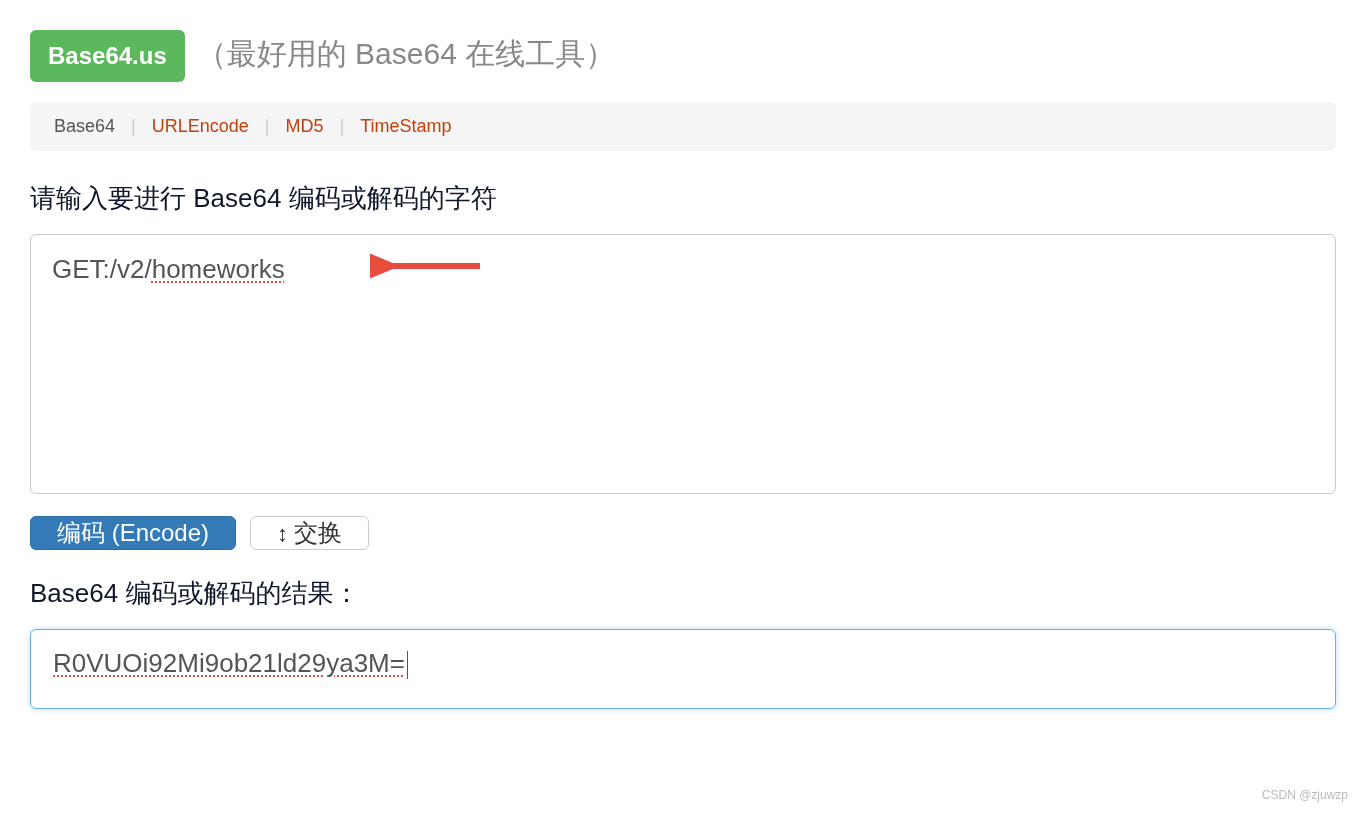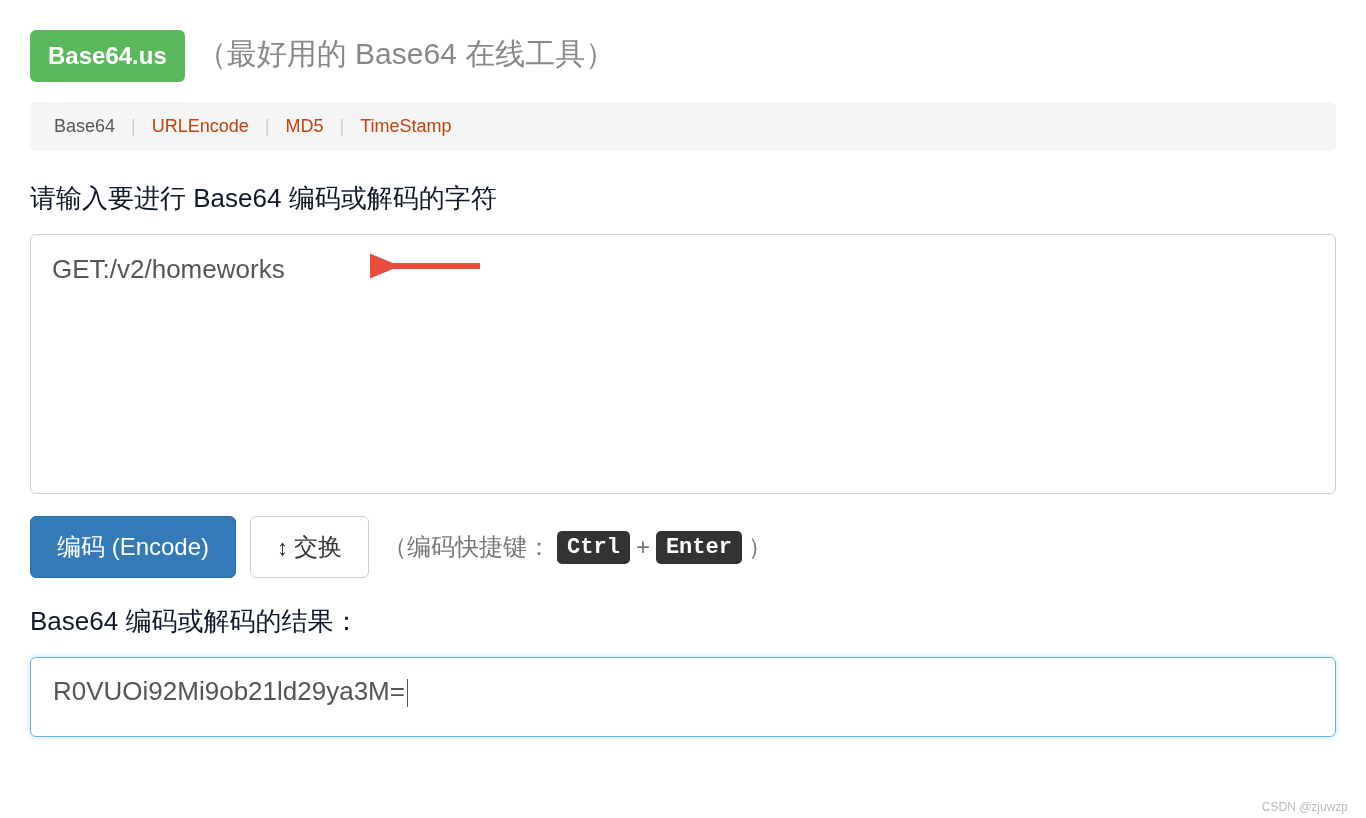--- a/index.html
+++ b/index.html
@@ -75,20 +75,21 @@
       border-radius: 6px;
       padding: 18px 22px;
       font-size: 26px;
       color: #555;
       min-height: 260px;
       font-family: inherit;
       resize: none;
       line-height: 1.4;
     }
     .spell-underline {
+      text-decoration: underline;
       text-decoration-color: #e74c3c;
       text-decoration-style: dotted;
       text-decoration-thickness: 2px;
       text-underline-offset: 3px;
     }
     .input-text {
       position: absolute;
       top: 20px;
       left: 22px;
       font-size: 26px;
@@ -103,21 +104,21 @@
     }
     .button-row {
       display: flex;
       align-items: center;
       gap: 14px;
       margin-bottom: 26px;
       flex-wrap: wrap;
     }
     .btn {
       font-size: 24px;
-      padding: 14px 26px;
+      padding: 0 26px;
       border-radius: 6px;
       cursor: pointer;
       border: 1px solid #ccc;
       background: #fff;
       color: #333;
     }
     .btn-primary {
       background: #337ab7;
       border-color: #2e6da4;
       color: #fff;
@@ -157,21 +158,21 @@
     .cursor-bar {
       display: inline-block;
       width: 1px;
       height: 28px;
       background: #555;
       vertical-align: middle;
       margin-left: 2px;
     }
     .watermark {
       position: fixed;
-      bottom: 4px;
+      bottom: 16px;
       right: 18px;
       font-size: 12px;
       color: #bbb;
     }
     .swap-icon {
       font-size: 22px;
       margin-right: 6px;
     }
   </style>
 </head>
@@ -209,27 +210,20 @@
       <line x1="110" y1="20" x2="18" y2="20" stroke="#e74c3c" stroke-width="6" marker-end="url(#arrowhead)"></line>
     </svg>
   </div>
 </div>
 
 <div class="button-row">
   <button class="btn btn-primary">编码 (Encode)</button>
   <button class="btn">
     <span class="swap-icon">↕</span><span>交换</span>
   </button>
-  <span class="hint-text">
-    <span>（编码快捷键：</span>
-    <span class="kbd">Ctrl</span>
-    <span>+</span>
-    <span class="kbd">Enter</span>
-    <span>）</span>
-  </span>
 </div>
 
 <div class="section-label">Base64 编码或解码的结果：</div>
 
 <div class="result-box">
   <span class="result-text spell-underline">R0VUOi92Mi9ob21ld29ya3M=</span><span class="cursor-bar"></span>
 </div>
 
 <div class="watermark">CSDN @zjuwzp</div>
 

